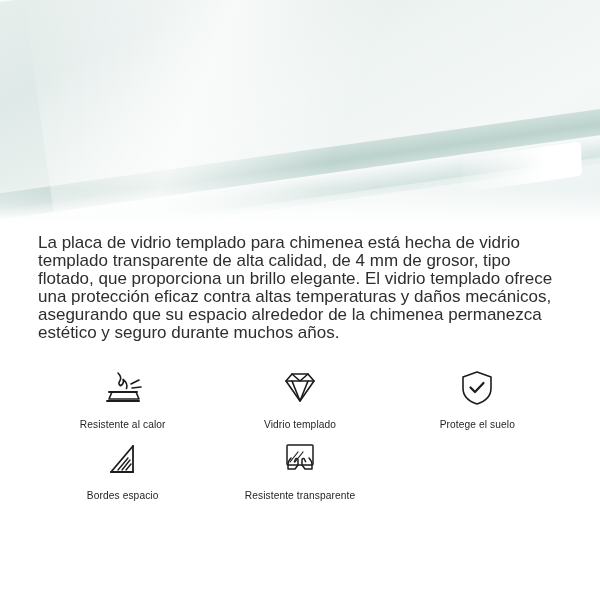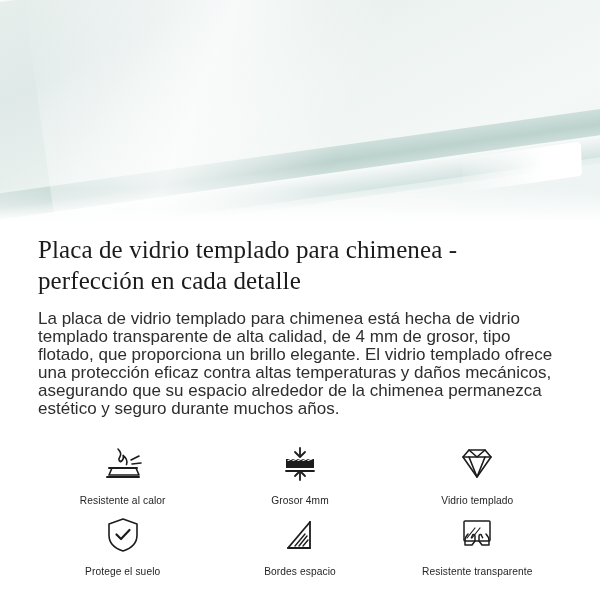--- a/index.html
+++ b/index.html
@@ -172,54 +172,39 @@
     <div class="glass-top"></div>
     <div class="glass-edge"></div>
     <div class="glass-edge2"></div>
     <div class="glass-corner-hi"></div>
     <div class="glass-sheen"></div>
     <div class="hero-fade"></div>
   </div>
 
   <div class="content">
 
-    <h1 class="headline">Placa de vidrio templado para chimenea - perfección en cada detalle</h1>
 
     <p class="body-copy">La placa de vidrio templado para chimenea está hecha de vidrio templado transparente de alta calidad, de 4 mm de grosor, tipo flotado, que proporciona un brillo elegante. El vidrio templado ofrece una protección eficaz contra altas temperaturas y daños mecánicos, asegurando que su espacio alrededor de la chimenea permanezca estético y seguro durante muchos años.</p>
 
     <div class="features">
 
       <div class="feature">
         <span class="feature-icon">
           <svg width="44" height="36" viewBox="0 0 44 36" fill="none" stroke="#1c1c1c" stroke-width="1.6" stroke-linecap="round" stroke-linejoin="round">
             <path d="M17 3 c3 3 3.5 5.5 1.8 8 -1.4 2 -1.2 3.6 .7 4.8 2.2 -1.2 3.4 -3.4 2.6 -6.4 3.3 2.6 4.6 5.8 3.4 9.1"></path>
             <path d="M8 22 h28" stroke-width="2"></path>
             <path d="M11 22 l-3 7 h30 l-3 -7"></path>
             <path d="M6 31 h32" stroke-width="2"></path>
             <path d="M30 14 l8 -4"></path>
             <path d="M31 18 l9 -1"></path>
           </svg>
         </span>
         <span class="feature-label">Resistente al calor</span>
       </div>
 
-      <div class="feature">
-        <span class="feature-icon">
-          <svg width="44" height="36" viewBox="0 0 44 36" fill="none" stroke="#1c1c1c" stroke-width="1.6" stroke-linecap="round" stroke-linejoin="round">
-            <path d="M22 2 v7" stroke-width="1.8"></path>
-            <path d="M17 6 l5 5 5 -5" stroke-width="1.8"></path>
-            <rect x="8" y="13" width="28" height="9" fill="#1c1c1c" stroke="none"></rect>
-            <path d="M10 14.5 l4 -1.5 M15 14.5 l4 -1.5 M20 14.5 l4 -1.5 M25 14.5 l4 -1.5 M30 14.5 l4 -1.5" stroke="#ffffff" stroke-width="1.2"></path>
-            <path d="M8 25 h28" stroke-width="1.8"></path>
-            <path d="M22 34 v-7" stroke-width="1.8"></path>
-            <path d="M17 30 l5 -5 5 5" stroke-width="1.8"></path>
-          </svg>
-        </span>
-        <span class="feature-label">Grosor 4mm</span>
-      </div>
 
       <div class="feature">
         <span class="feature-icon">
           <svg width="42" height="36" viewBox="0 0 42 36" fill="none" stroke="#1c1c1c" stroke-width="1.6" stroke-linecap="round" stroke-linejoin="round">
             <path d="M7 11 L13 4 h16 l6 7 -14 20 z"></path>
             <path d="M7 11 h28"></path>
             <path d="M13 4 l8 7 8 -7"></path>
             <path d="M13 11 l8 20 8 -20"></path>
           </svg>
         </span>

